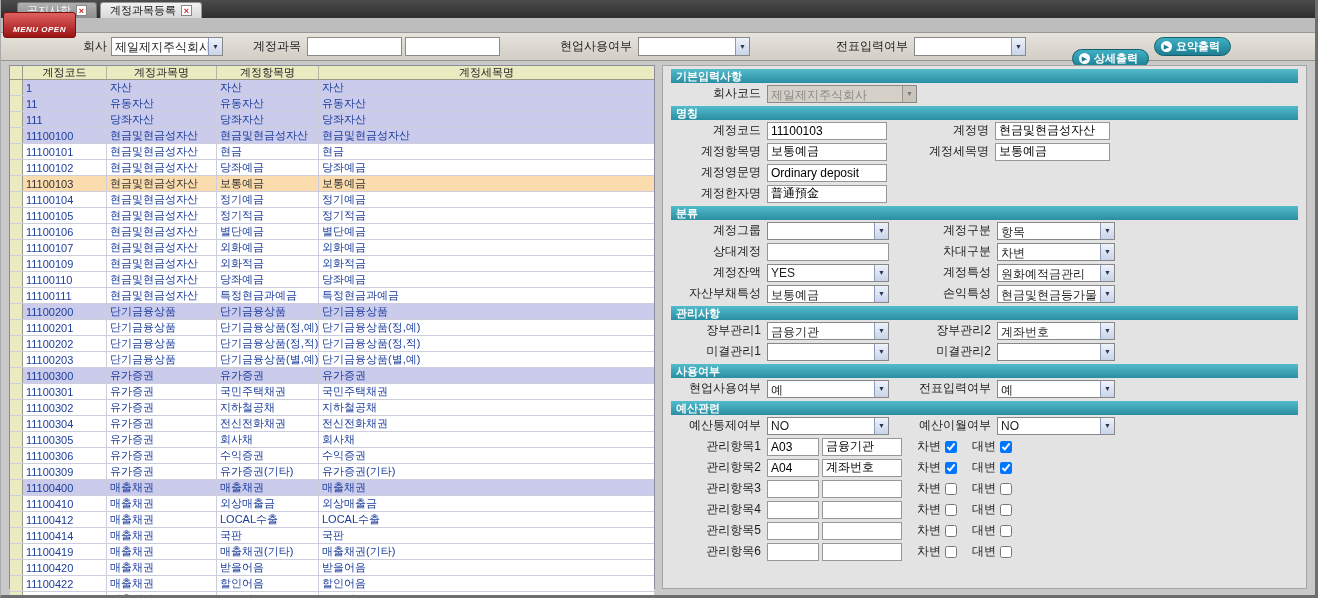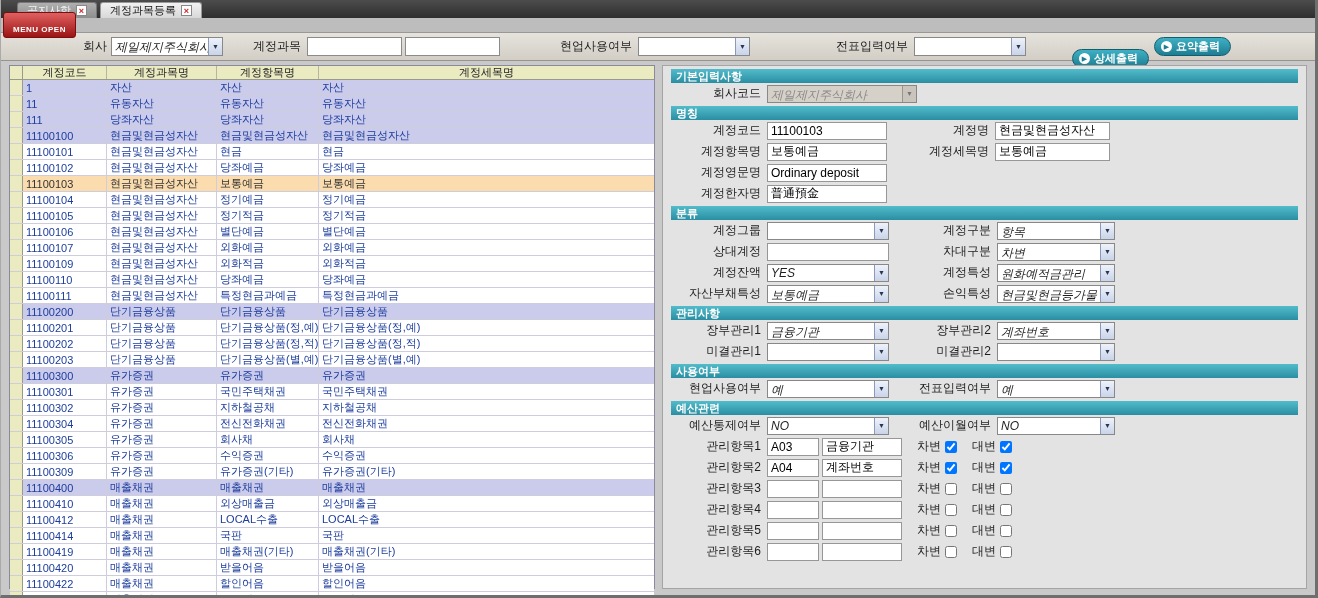--- a/index.html
+++ b/index.html
@@ -10,33 +10,33 @@
 
   
   .tabbar { height:18px; background:linear-gradient(#4c4c4c,#2e2e2e); display:flex; align-items:flex-end; padding-left:16px; gap:3px; }
   .tab { height:16px; display:flex; align-items:center; gap:5px; padding:0 9px; font-size:11px; border-radius:3px 3px 0 0; cursor:default; }
   .tab.inactive { background:linear-gradient(#b0b0b0,#8e8e8e); color:#f2f2f2; border:1px solid #777; border-bottom:none; }
   .tab.active { background:linear-gradient(#f2f2f2,#d8d8d8); color:#111; border:1px solid #999; border-bottom:none; }
   .tabclose { width:11px; height:11px; background:#fff; color:#c22; font-size:9px; line-height:10px; text-align:center; border:1px solid #888; font-weight:bold; }
 
   
   .menurow { height:15px; background:#bdbdbd; border-bottom:1px solid #989898; display:flex; align-items:center; padding-left:2px; }
-  .menuopen { background:linear-gradient(#e06060,#9c1414); color:#fff; font-size:8px; font-weight:bold; 
+  .menuopen { background:linear-gradient(#e06060,#9c1414); color:#fff; font-size:8px; font-weight:bold; font-style:italic;
               border:1px solid #7a0e0e; border-radius:3px; height:25px; line-height:10px; padding:12px 9px; letter-spacing:.5px; cursor:pointer; }
 
   
   .toolbar { height:28px; background:linear-gradient(#e6e3dc,#d2cec6); border-bottom:1px solid #979390; display:flex; align-items:center; font-size:12px; color:#1d1d1d; }
   .tlbl { white-space:nowrap; }
   .m-company { margin-left:82px; }
   .m-account { margin-left:30px; }
   .m-usage { margin-left:60px; }
   .m-slip { margin-left:86px; }
 
   .txt { height:19px; border:1px solid #8b8b8b; background:#fff; font-size:12px; padding:0 3px; font-family:inherit; }
-  .combo { display:inline-flex; align-items:stretch; border:1px solid #888; background:#fff; height:19px; font-size:12px;font-style:italic; }
+  .combo { display:inline-flex; align-items:stretch; border:1px solid #888; background:#fff; height:19px; font-size:12px; }
   .combo-val { flex:1; padding:1px 3px 0 3px; white-space:nowrap; overflow:hidden; color:#1d1d1d; }
   .combo-arrow { width:14px; background:linear-gradient(#eef2fa,#c9d4ea); border-left:1px solid #8c9ab8; color:#2a3550; font-size:7px;
                  display:flex; align-items:center; justify-content:center; }
   .combo.disabled { background:#d5d1c9; }
   .combo.disabled .combo-val { color:#8a8a8a; }
   .combo.disabled .combo-arrow { background:#c9c5bd; border-left-color:#9a968e; color:#777; }
 
   .tealbtn { height:19px; border-radius:10px; background:linear-gradient(#3fb0c4,#1d7e93); color:#fff; font-size:11px; font-weight:bold;
              border:1px solid #135e6e; padding:0 10px 0 6px; display:flex; align-items:center; gap:4px; cursor:pointer; font-family:inherit; }
   .btn-ico { width:11px; height:11px; border-radius:50%; background:#fff; color:#1d7e93; font-size:7px; line-height:11px; text-align:center; font-weight:bold; }

